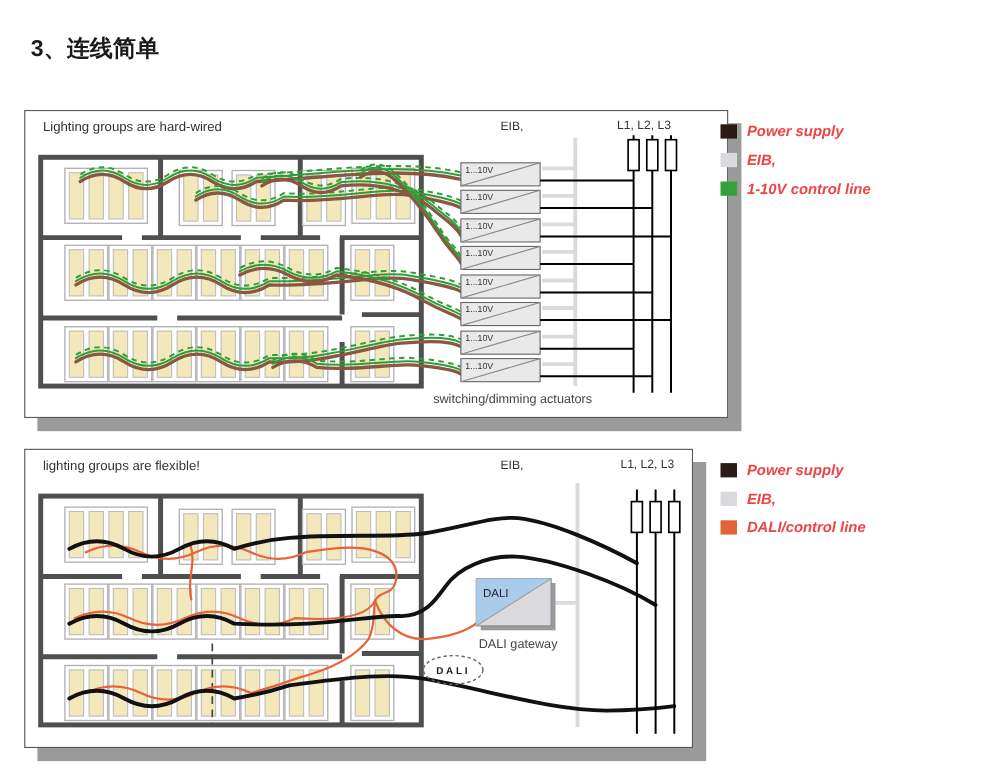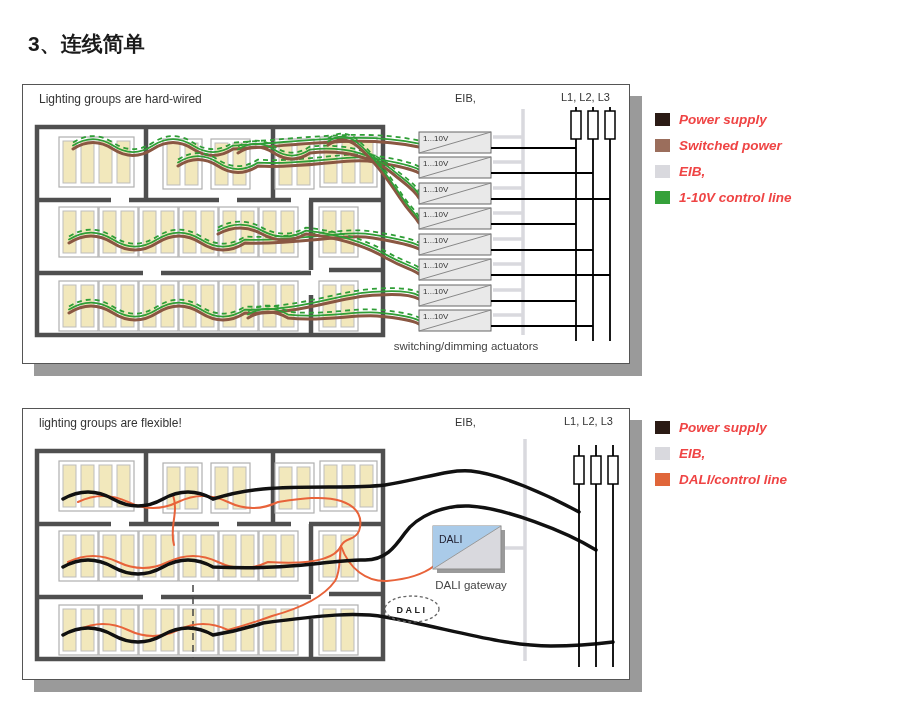--- a/index.html
+++ b/index.html
@@ -1,21 +1,21 @@
 <!DOCTYPE html>
 <html><head>
 <meta charset="utf-8">
 <style>
   html,body{margin:0;padding:0;background:#fff;}
   .stage{position:relative;width:900px;height:704px;background:#ffffff;overflow:hidden;
          font-family:"Liberation Sans","DejaVu Sans",sans-serif;}
   .page-title{position:absolute;left:28px;top:30px;font-size:21px;font-weight:600;color:#1a1a1a;}
   .panel{position:absolute;background:#fff;border:1.5px solid #555;
          box-shadow:12px 12px 0 #9a9a9a;}
-  .panel-top{left:22px;top:84px;width:606px;height:278px;}
+  .panel-top{left:22px;top:100px;width:606px;height:278px;padding-left:32px;}
   .panel-bottom{left:22px;top:408px;width:606px;height:270px;}
   .panel svg{position:absolute;left:0;top:0;}
   
   .w-brown{stroke:#8a5742;stroke-width:3;fill:none;stroke-linecap:round;}
   .w-green{stroke:#2f9e36;stroke-width:1.8;fill:none;stroke-linecap:round;}
   .w-greend{stroke:#2f9e36;stroke-width:1.8;fill:none;stroke-dasharray:5 4;}
   .w-black{stroke:#111;stroke-width:3.5;fill:none;stroke-linecap:round;}
   .w-orange{stroke:#e8633a;stroke-width:2;fill:none;stroke-linecap:round;}
   .bus{stroke:#d9d9de;stroke-width:3.5;fill:none;}
   .wall{stroke:#4f4f4f;stroke-width:4.5;fill:none;}
@@ -241,24 +241,20 @@
       <text class="cap" x="443" y="265">switching/dimming actuators</text>
     </svg>
   </div>
 
   <div class="legend legend-top">
     <div class="legend-item">
       <span class="chip lt0"></span>
       <span class="legend-label">Power supply</span>
     </div>
     <div class="legend-item">
-      <span class="chip lt1"></span>
-      <span class="legend-label">Switched power</span>
-    </div>
-    <div class="legend-item">
       <span class="chip lt2"></span>
       <span class="legend-label">EIB,</span>
     </div>
     <div class="legend-item">
       <span class="chip lt3"></span>
       <span class="legend-label">1-10V control line</span>
     </div>
   </div>
 
   <div class="panel panel-bottom">

